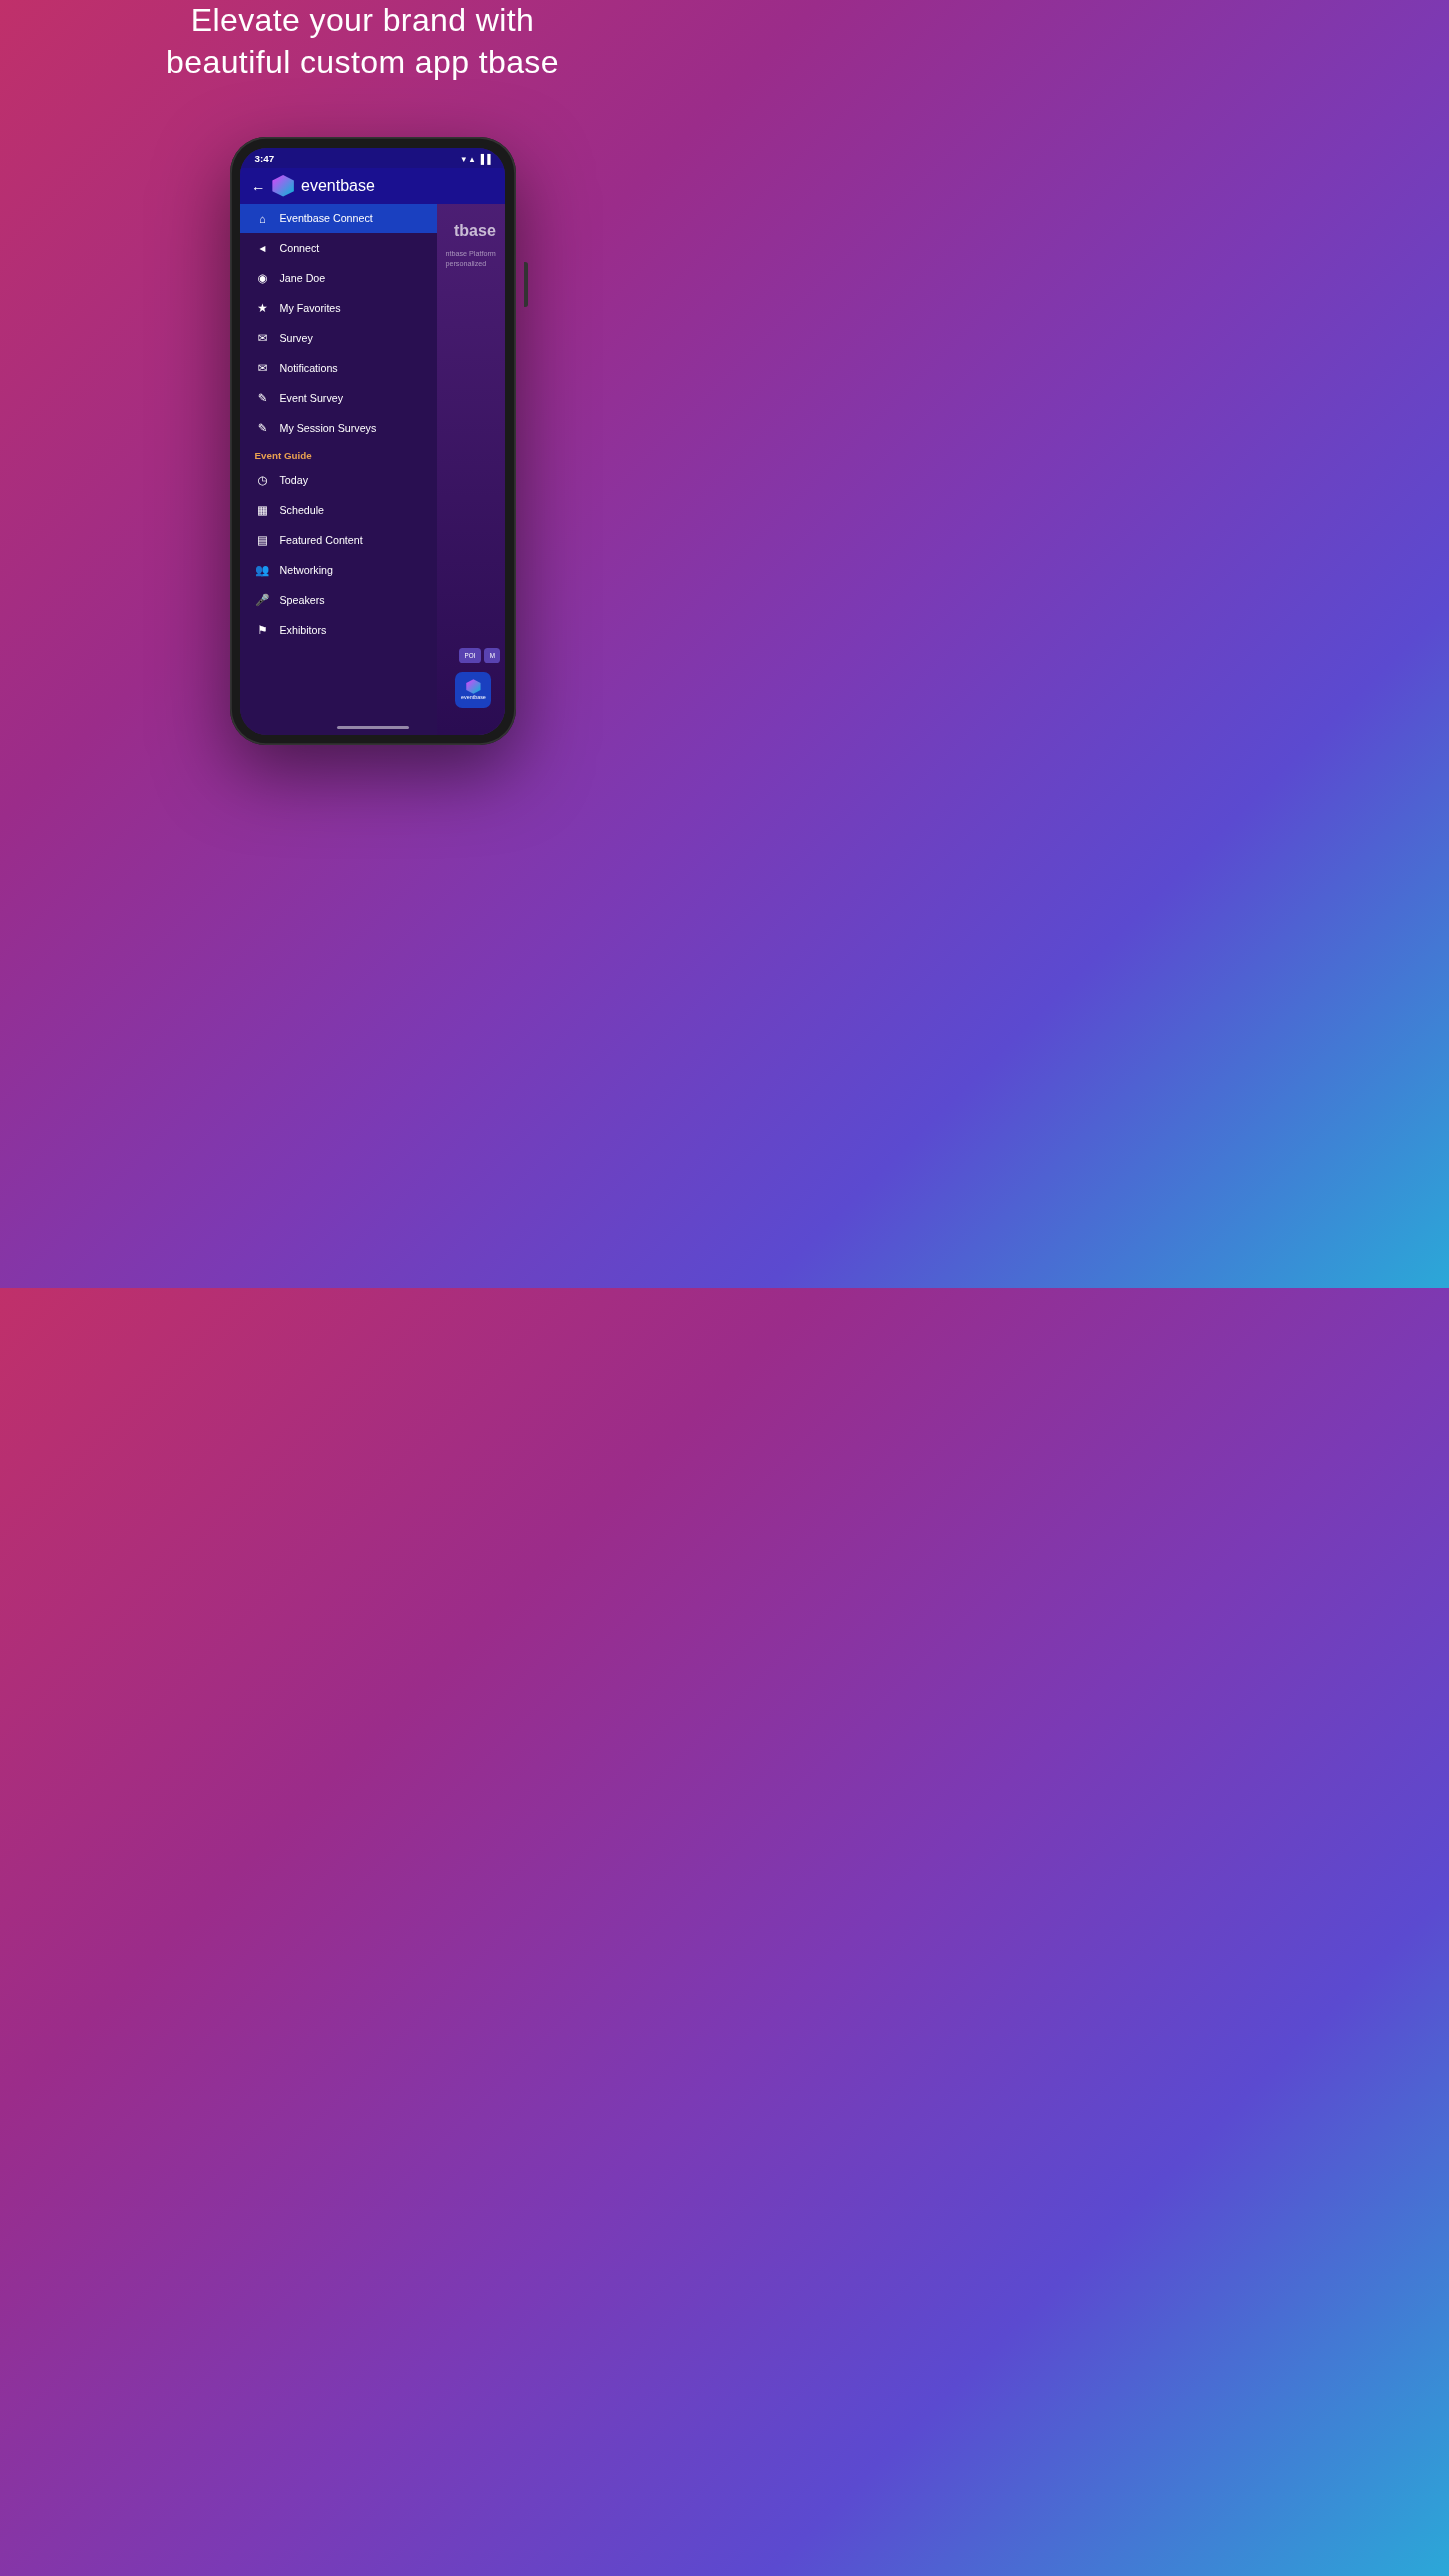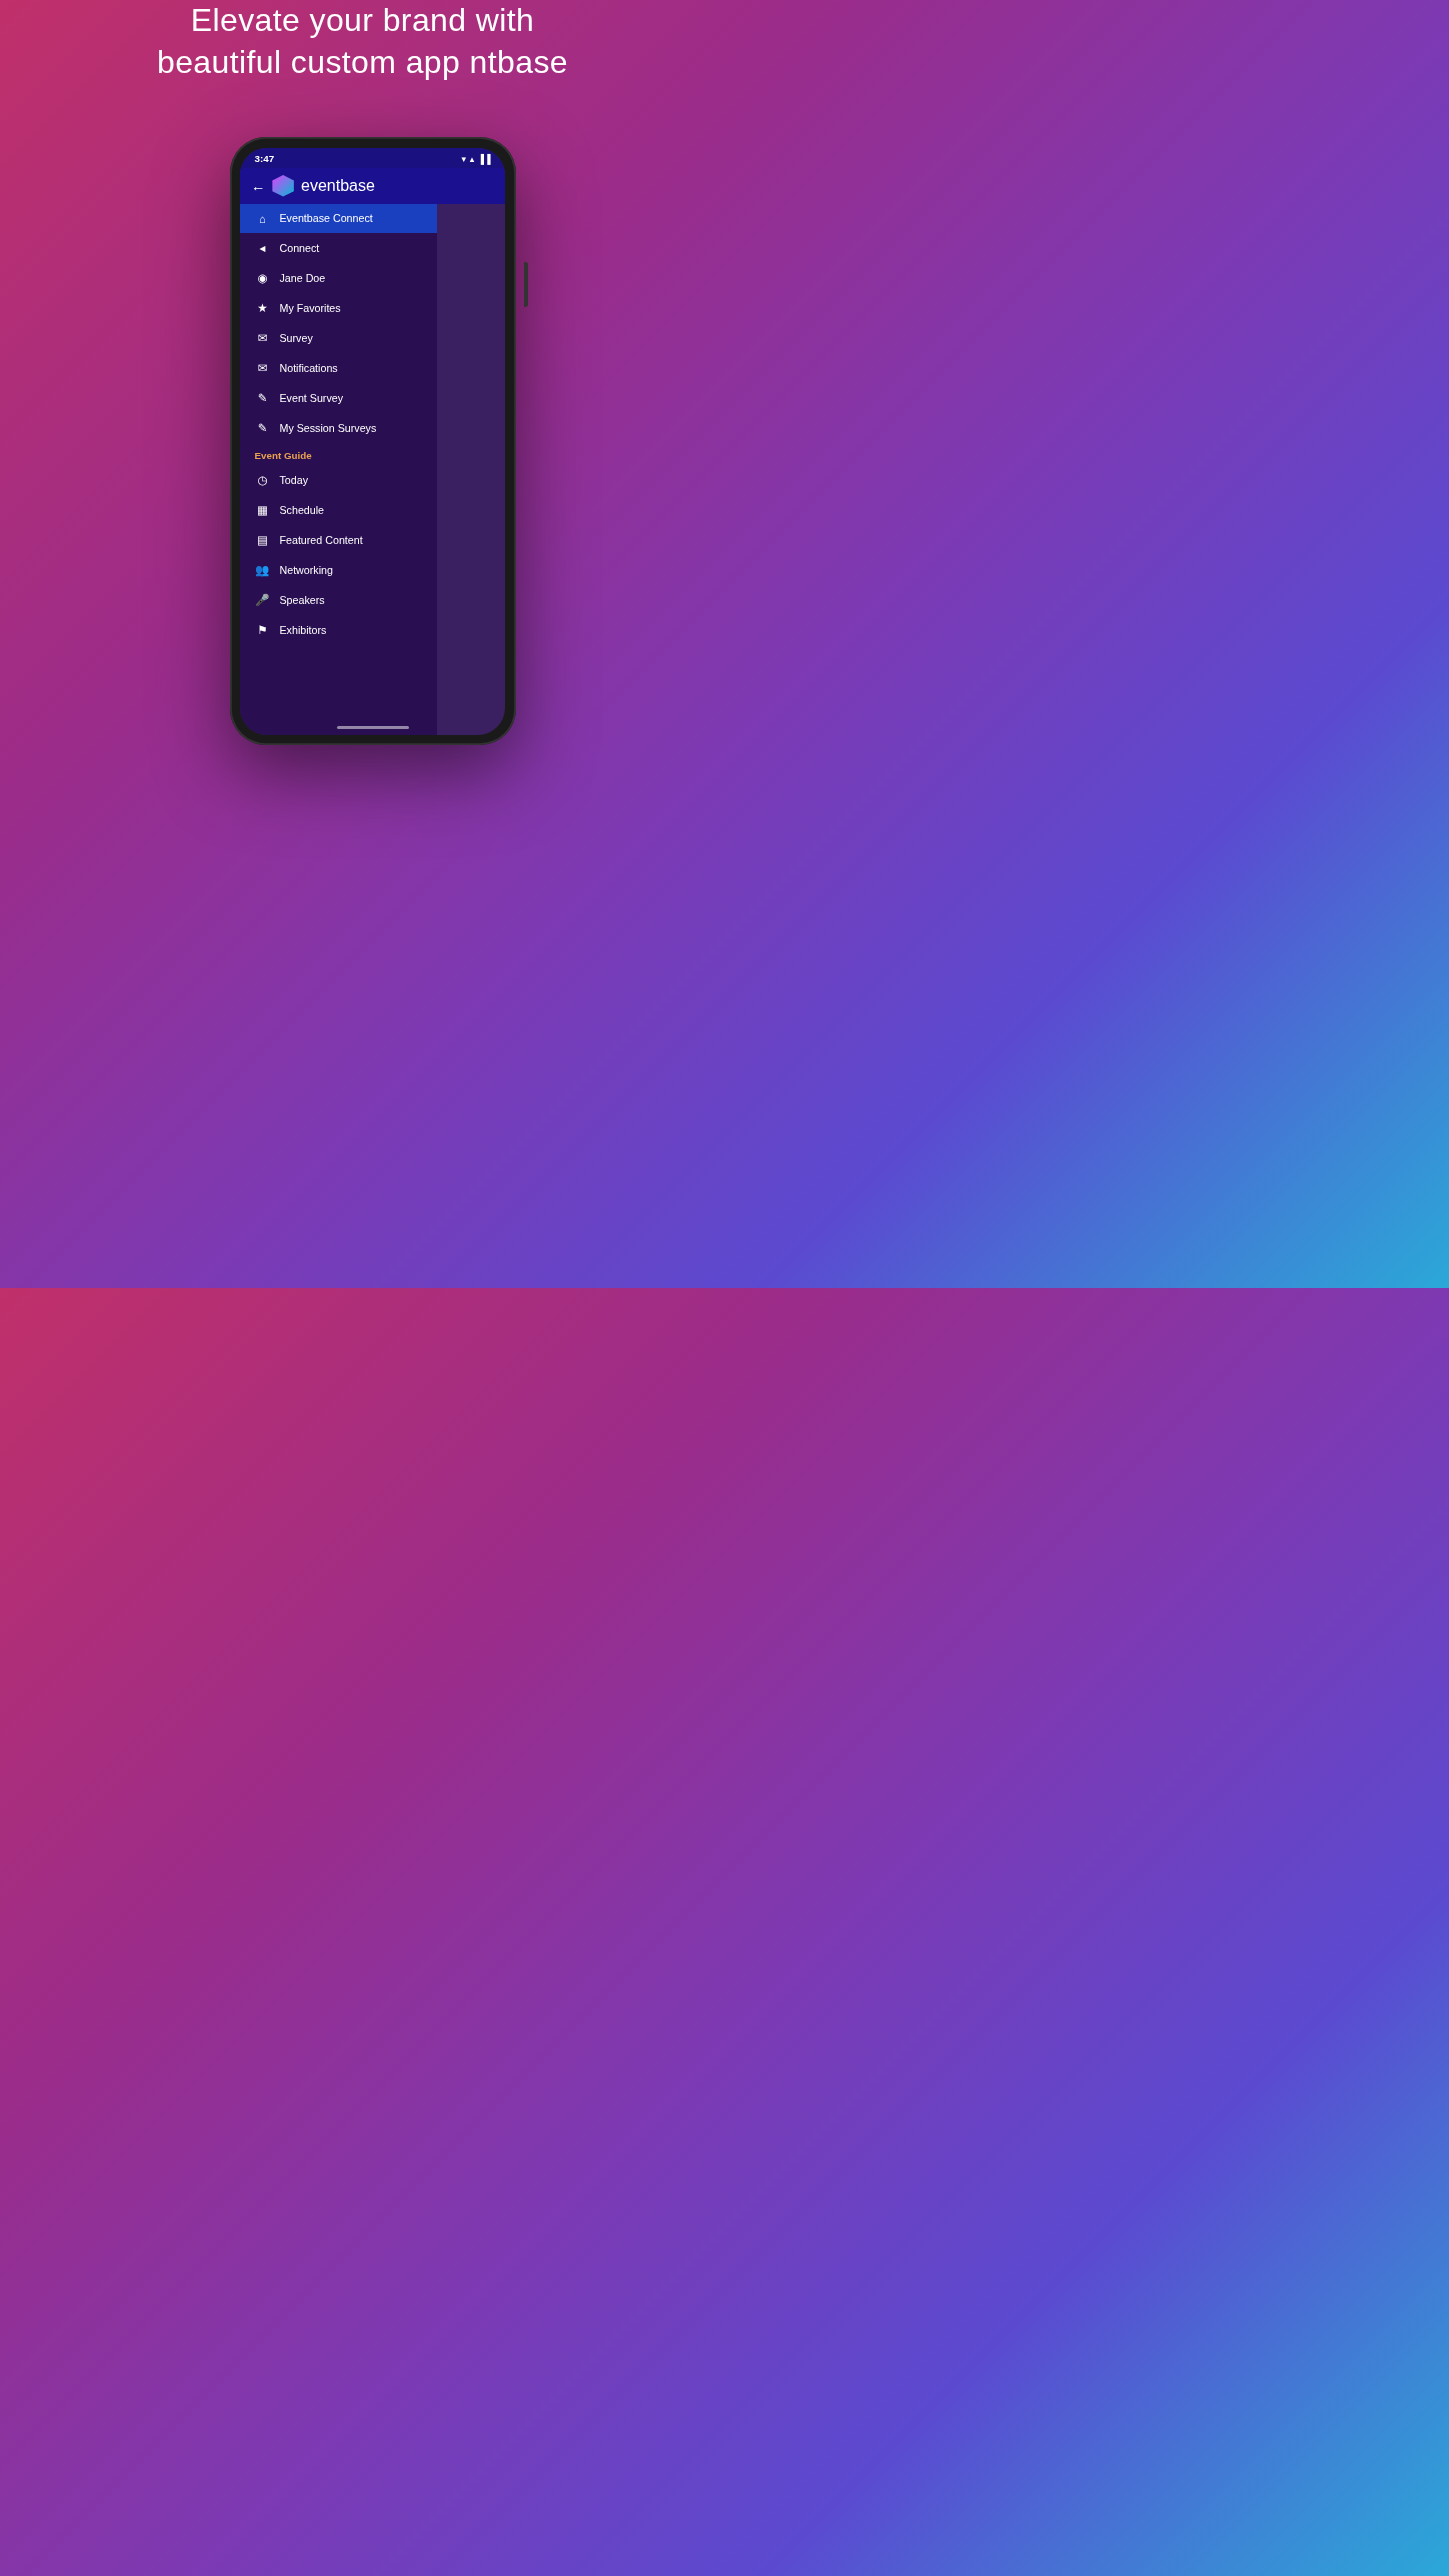--- a/index.html
+++ b/index.html
@@ -243,21 +243,21 @@
       height: 2.7px;
       background: rgba(255,255,255,0.5);
       border-radius: 1.8px;
     }
   </style>
 </head>
 <body>
 
 <h1 class="headline">
   <span>Elevate your brand with</span><br>
-  <span>beautiful custom app ntbase</span>
+  <span>beautiful custom app tbase</span>
 </h1>
 
 <div class="phone-wrapper">
   <div class="phone-frame">
     <div class="phone-screen">
 
       <div class="status-bar">
         <span class="status-time">3:47</span>
         <div class="status-icons">
           <span>▾</span>
@@ -343,20 +343,36 @@
             <span>Speakers</span>
           </div>
 
           <div class="drawer-item">
             <span class="icon">⚑</span>
             <span>Exhibitors</span>
           </div>
 
         </div>
 
+        <div class="main-content">
+          <div class="content-bg"></div>
+          <div class="content-text">tbase</div>
+          <div class="content-sub">
+            <span>ntbase Platform</span><br>
+            <span>personalized</span>
+          </div>
+          <div class="content-icon-row">
+            <div class="content-pill">POI</div>
+            <div class="content-pill">M</div>
+          </div>
+          <div class="content-logo">
+            <div class="content-logo-hex"></div>
+            <div class="content-logo-text">eventbase</div>
+          </div>
+        </div>
 
       </div>
 
       <div class="home-indicator"></div>
     </div>
 
     <div class="phone-side-button"></div>
   </div>
 </div>
 

